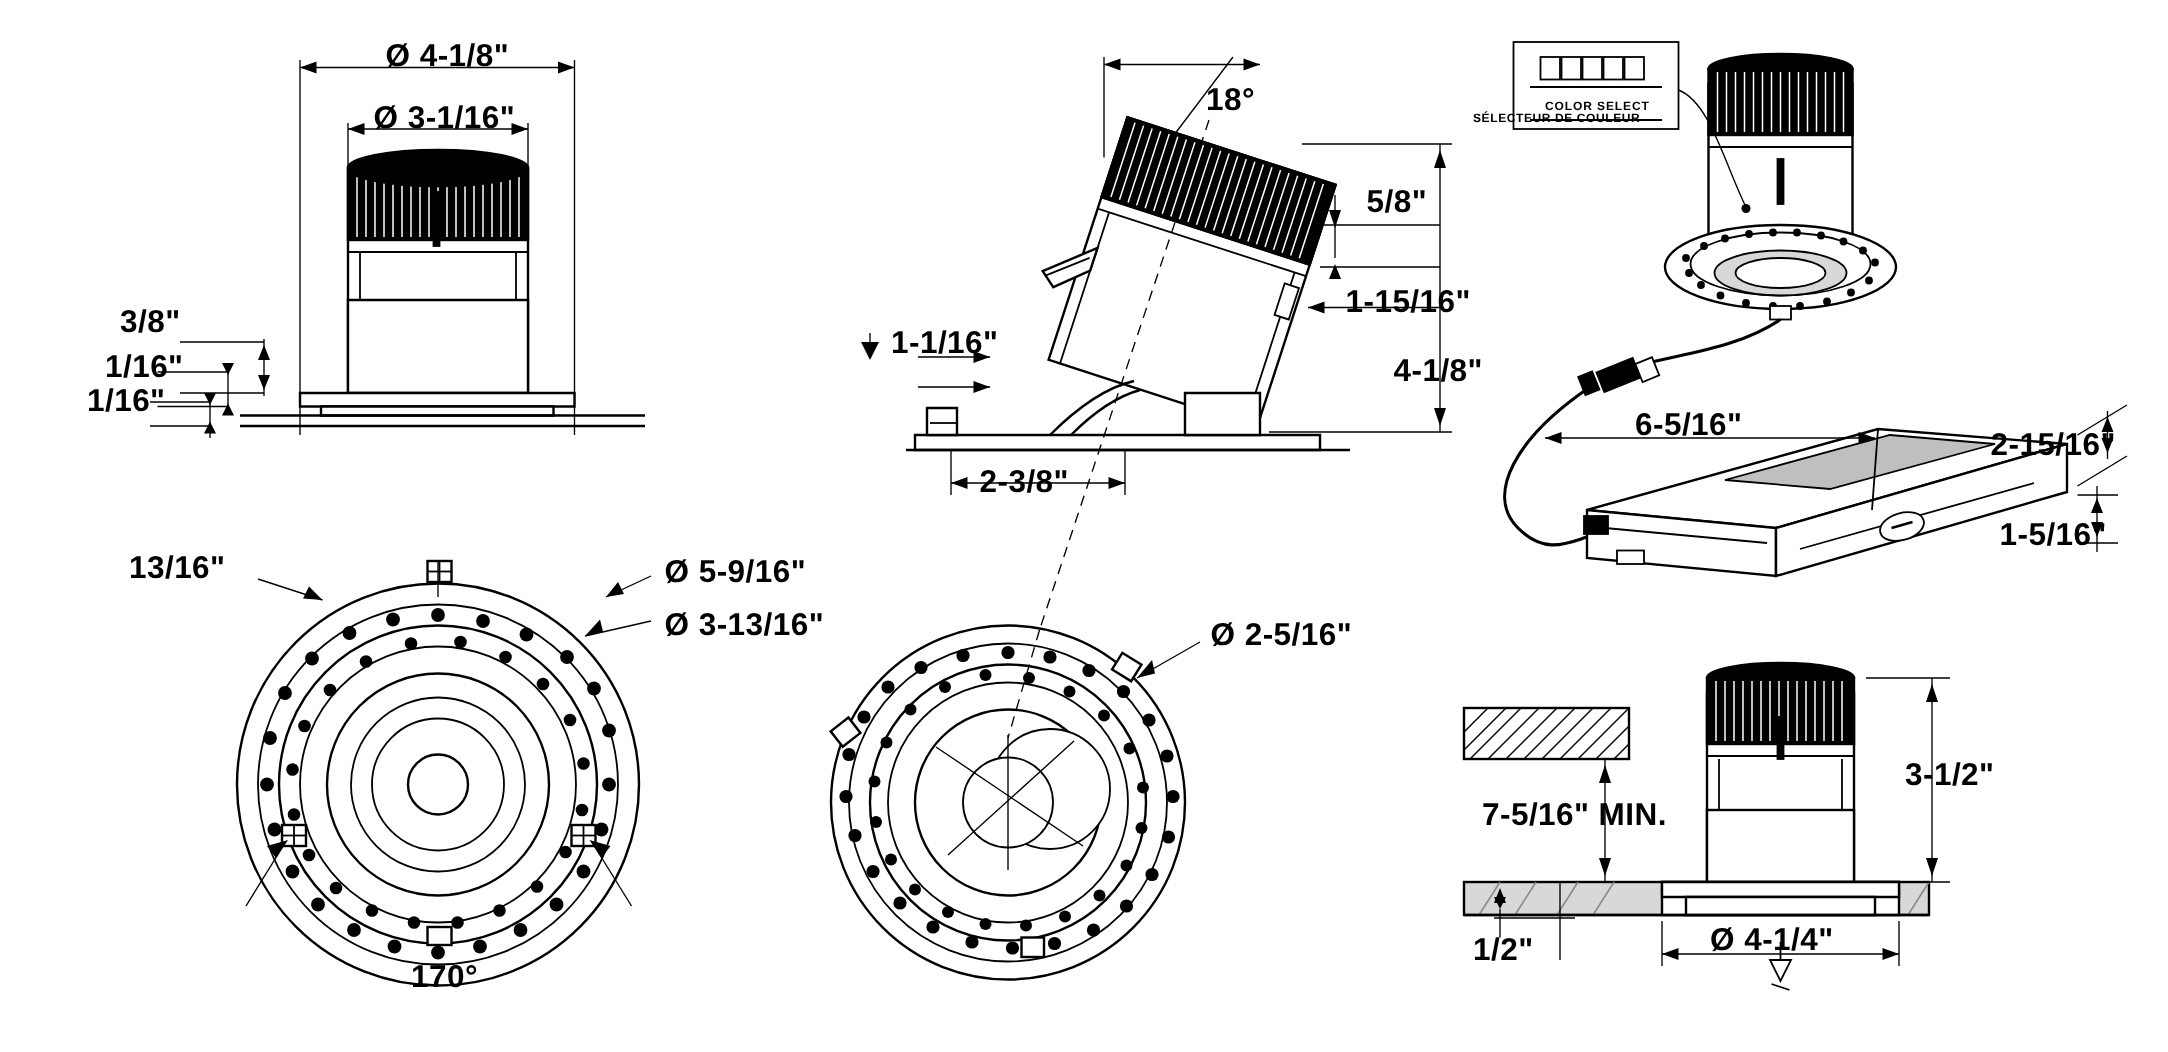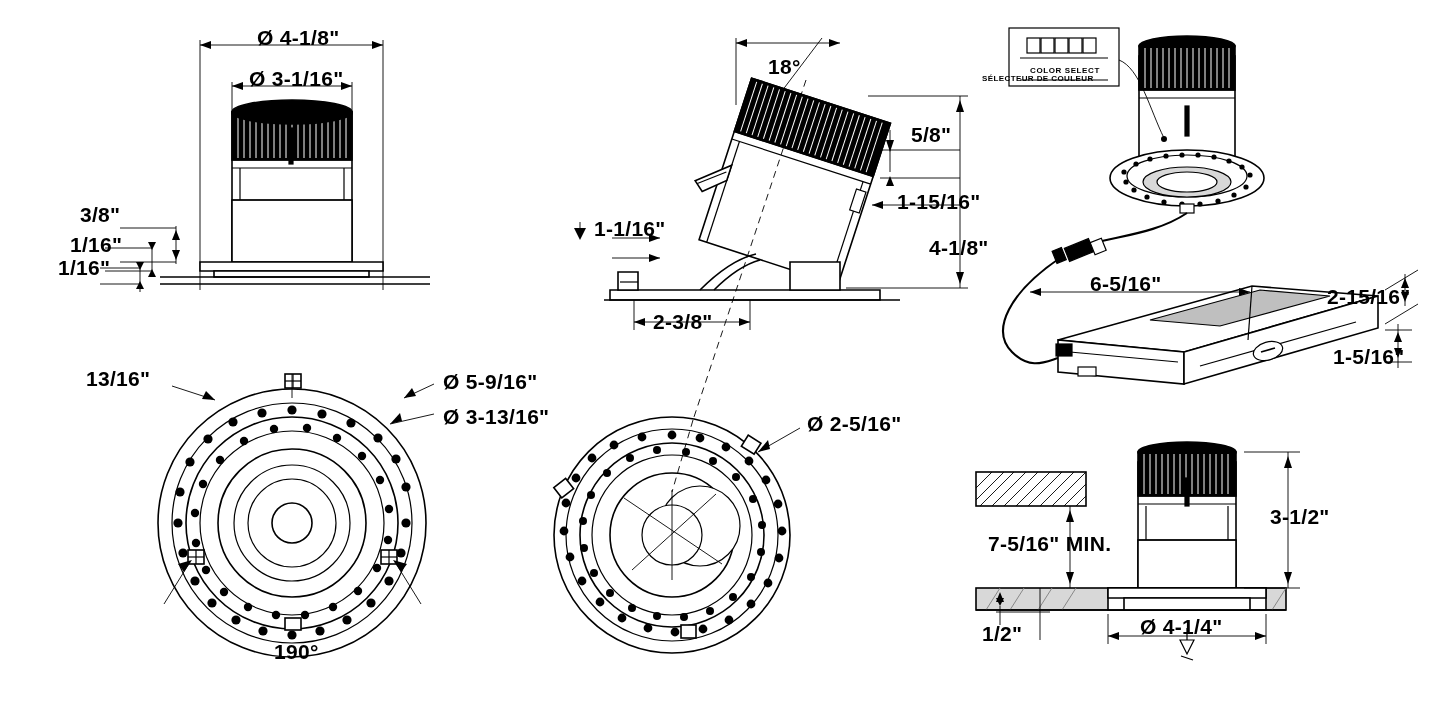--- a/index.html
+++ b/index.html
@@ -532,21 +532,21 @@
     <span>4-1/8"</span>
   </div>
   <div class="dim" style="left:249px;top:67px;">
     <span>Ø</span>
     <span>3-1/16"</span>
   </div>
   <div class="dim" style="left:80px;top:203px;">3/8"</div>
   <div class="dim" style="left:70px;top:233px;">1/16"</div>
   <div class="dim" style="left:58px;top:256px;">1/16"</div>
 
-  <div class="dim" style="left:768px;top:55px;">18°</div>
+  <div class="dim" style="left:804px;top:55px;">18°</div>
   <div class="dim" style="left:911px;top:123px;">5/8"</div>
   <div class="dim" style="left:897px;top:190px;">1-15/16"</div>
   <div class="dim" style="left:929px;top:236px;">4-1/8"</div>
   <div class="dim" style="left:594px;top:217px;">
     <span>1-1/16"</span>
   </div>
   <div class="dim" style="left:653px;top:310px;">2-3/8"</div>
 
   <div class="dim tiny" style="left:1030px;top:66px;letter-spacing:.6px;">COLOR SELECT</div>
   <div class="dim tiny" style="left:982px;top:74px;letter-spacing:.4px;">SÉLECTEUR DE COULEUR</div>
@@ -556,21 +556,21 @@
 
   <div class="dim" style="left:86px;top:367px;">13/16"</div>
   <div class="dim" style="left:443px;top:370px;">
     <span>Ø</span>
     <span>5-9/16"</span>
   </div>
   <div class="dim" style="left:443px;top:405px;">
     <span>Ø</span>
     <span>3-13/16"</span>
   </div>
-  <div class="dim" style="left:274px;top:640px;">190°</div>
+  <div class="dim" style="left:274px;top:640px;">170°</div>
 
   <div class="dim" style="left:807px;top:412px;">
     <span>Ø</span>
     <span>2-5/16"</span>
   </div>
 
   <div class="dim" style="left:1270px;top:505px;">3-1/2"</div>
   <div class="dim" style="left:988px;top:532px;">7-5/16" MIN.</div>
   <div class="dim" style="left:982px;top:622px;">1/2"</div>
   <div class="dim" style="left:1140px;top:615px;">

